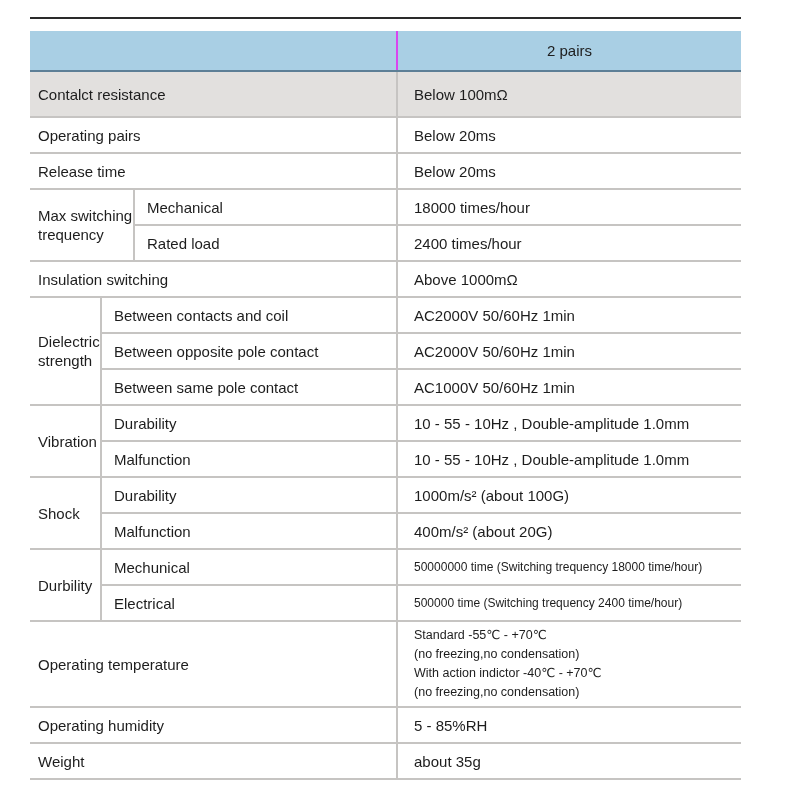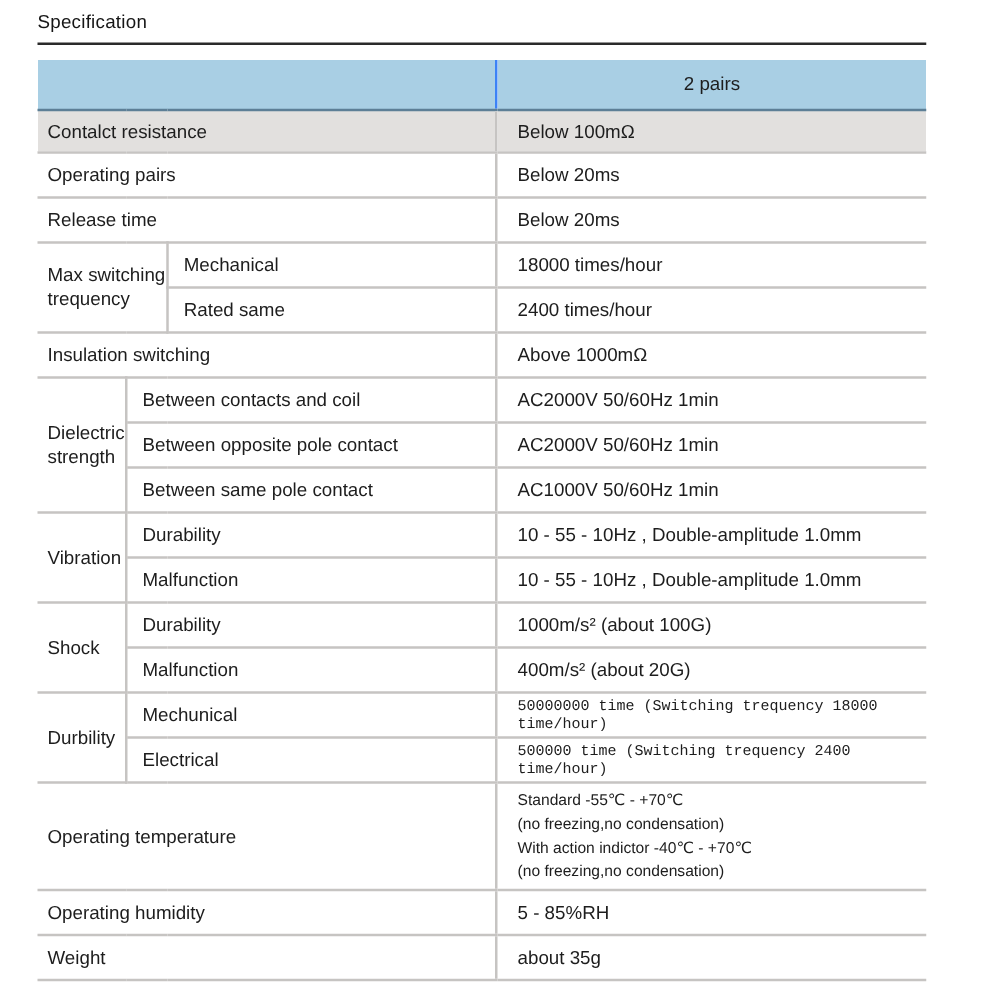--- a/index.html
+++ b/index.html
@@ -6,36 +6,35 @@
   html,body { width:800px; height:800px; background:#ffffff;
     font-family:"Liberation Sans","DejaVu Sans",sans-serif; color:#1d1d1d; }
   .page { position:absolute; left:30px; top:9px; width:711px; }
   .title { font-size:15px; color:#161616; letter-spacing:.2px; }
   .title-rule { border-bottom:2px solid #2a2a2a; margin-top:8px; }
   table.spec-table { border-collapse:collapse; table-layout:fixed; width:711px; margin-top:12px; }
   td { font-size:15px; border-bottom:2px solid var(--grid,#c6c4c2); vertical-align:middle; overflow:hidden; }
   tr { height:36px; }
   tr.header { height:40px; }
   tr.header td { background:var(--header-bg,#a9cfe4); border-bottom:2px solid var(--header-border,#5d7f96); }
-  tr.header .h-value { border-left:2px solid #3b82f6; text-align:center; padding-left:0; }
-  tr.shaded { height:34px; }
+  tr.header .h-value { border-left:2px solid #d946ef; text-align:center; padding-left:0; }
+  tr.shaded { height:46px; }
   tr.shaded td { background:var(--shaded-bg,#e2e0de); }
   tr.tall { height:84px; }
   .label, .glabel { padding-left:8px; line-height:19px; }
   .glabel { border-right:2px solid var(--grid,#c6c4c2); }
   .sublabel { padding-left:12px; border-left:2px solid var(--grid,#c6c4c2); }
   .value { padding-left:16px; border-left:2px solid var(--grid,#c6c4c2); }
-  .value.small { font-size:12px;font-family:Liberation Mono, monospace; }
+  .value.small { font-size:12px; }
   .value.multiline { font-size:12.5px; line-height:19px; padding-top:4px; padding-bottom:4px;margin-left:45px; }
 </style>
 </head>
 <body>
 
 <div class="page">
-  <div class="title">Specification</div>
   <div class="title-rule"></div>
   <table class="spec-table">
     <colgroup>
       <col style="width:71px">
         <col style="width:33px">
         <col style="width:263px">
         <col style="width:344px">
     </colgroup>
     <thead>
       <tr class="header">
@@ -55,21 +54,21 @@
         <tr>
           <td class="label" colspan="3">Release time</td>
           <td class="value">Below 20ms</td>
         </tr>
         <tr>
           <td class="glabel" rowspan="2" colspan="2">Max switching trequency</td>
           <td class="sublabel" colspan="1">Mechanical</td>
           <td class="value">18000 times/hour</td>
         </tr>
         <tr>
-          <td class="sublabel" colspan="1">Rated same</td>
+          <td class="sublabel" colspan="1">Rated load</td>
           <td class="value">2400 times/hour</td>
         </tr>
         <tr>
           <td class="label" colspan="3">Insulation switching</td>
           <td class="value">Above 1000mΩ</td>
         </tr>
         <tr>
           <td class="glabel" rowspan="3" colspan="1">Dielectric strength</td>
           <td class="sublabel" colspan="2">Between contacts and coil</td>
           <td class="value">AC2000V 50/60Hz 1min</td>

